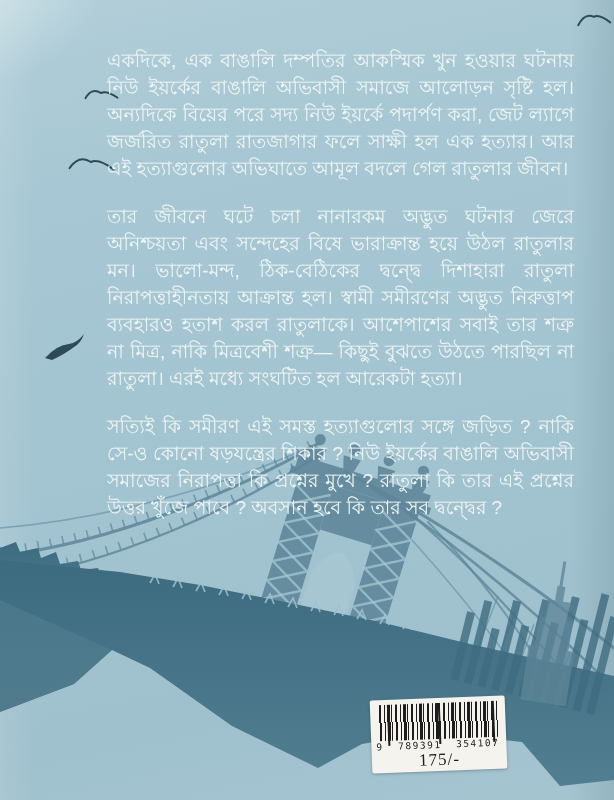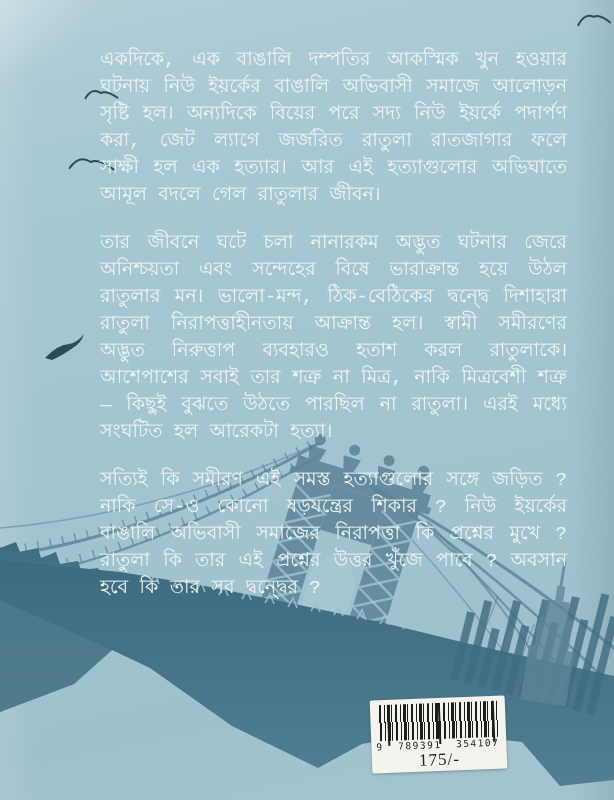--- a/index.html
+++ b/index.html
@@ -26,26 +26,25 @@
   .skyline-key{fill:var(--c-deck,#3e6b80);opacity:.8;}
   .esb{fill:var(--c-bridge,#5d8599);opacity:.78;}
   .suspender{stroke:var(--c-bridge,#5d8599);stroke-width:1.3;opacity:.6;}
   .wedge-shade{fill:#54808f;opacity:.55;}
   
   .bird{position:absolute;}
   .bird path.stroke{stroke:var(--c-bird,#2d4a57);stroke-width:2;fill:none;stroke-linecap:round;}
   .bird path.fill{fill:var(--c-bird,#2d4a57);}
   
   .blurb{
-    position:absolute;left:100px;top:47px;width:467px;
+    position:absolute;left:107px;top:47px;width:467px;
     color:var(--c-text,#edf4f2);
     font-size:19px;line-height:27px;
     text-align:justify;
     text-shadow:0 0 1px rgba(255,255,255,.25);
-    font-family:Liberation Mono, monospace;
   }
   .blurb p{margin:0 0 21px;}
   .blurb p.last{margin-top:9px;}
   
   .sticker{
     position:absolute;left:371px;top:698px;width:135px;height:73px;
     background:var(--c-sticker,#f4f3ee);
     border-radius:2px;
     transform:rotate(-2.2deg);
     box-shadow:0 1px 3px rgba(30,50,60,.35);

